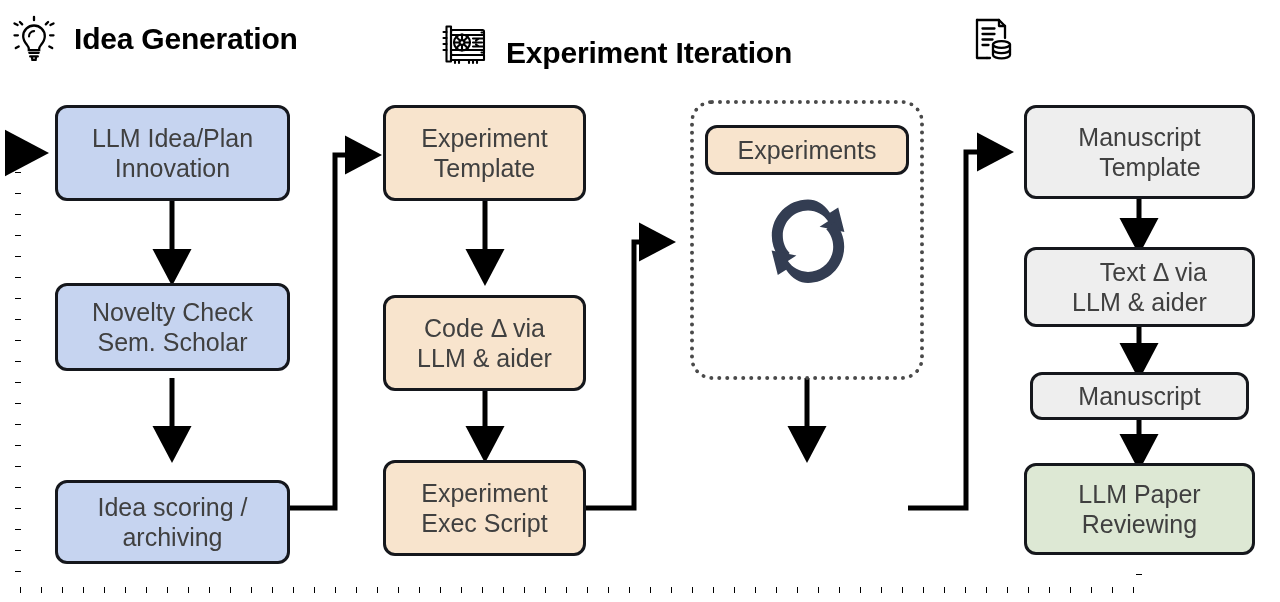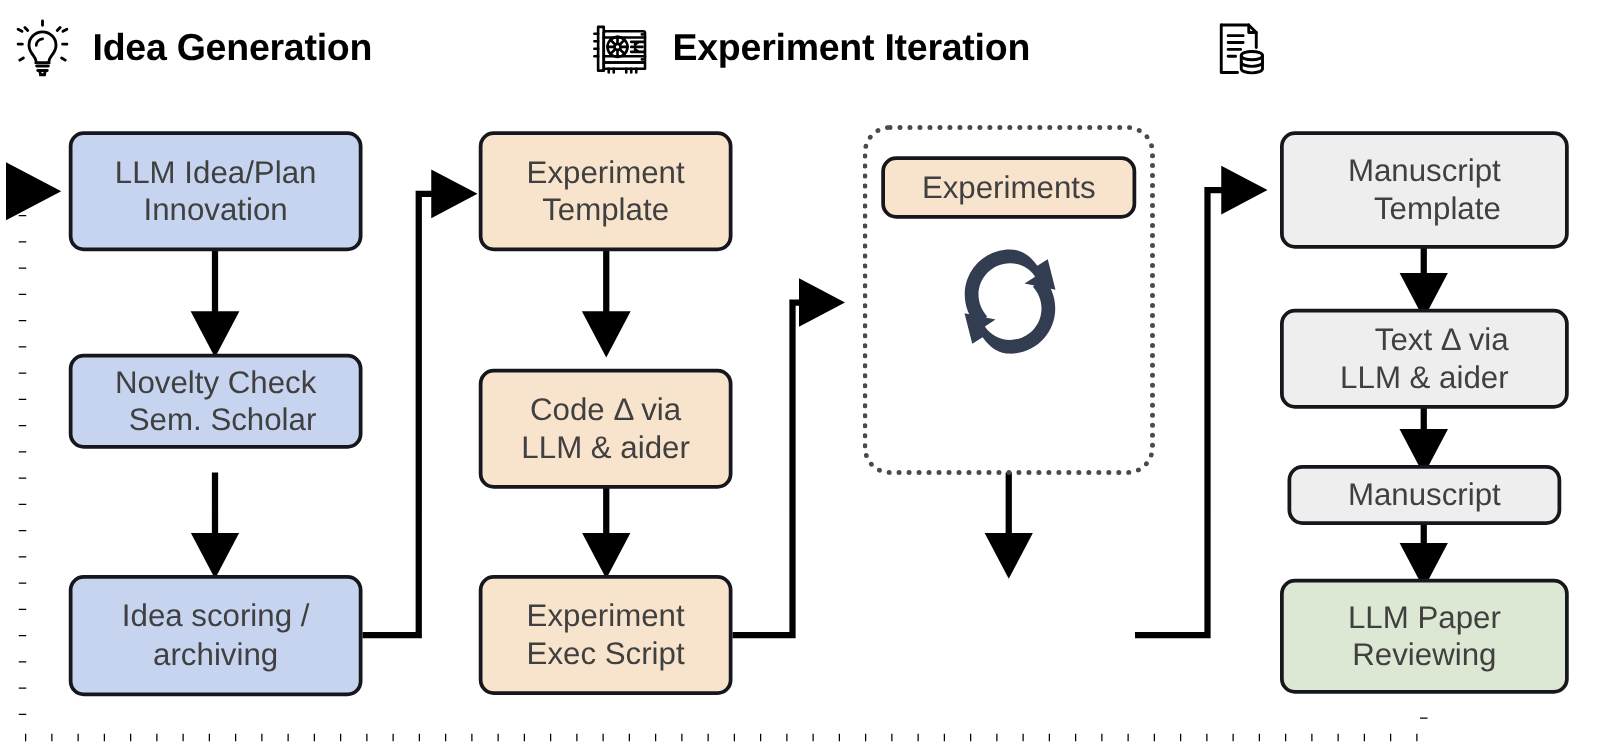--- a/index.html
+++ b/index.html
@@ -144,21 +144,21 @@
           <path d="M26 12.5c-6.0 0-10.8 4.8-10.8 10.7 0 4.0 2.1 6.6 3.7 8.6 1.1 1.4 1.9 2.4 1.9 3.9v1.4h10.4v-1.4c0-1.5 0.8-2.5 1.9-3.9 1.6-2.0 3.7-4.6 3.7-8.6C36.8 17.3 32 12.5 26 12.5z"></path>
           <path d="M21.3 39.8h9.4M22.2 43.4h7.6M23.8 43.4l0.6 3.4h3.2l0.6-3.4"></path>
           <path d="M26 7.2v-3.4M14.2 11.4l-2.3-2.4M37.8 11.4l2.3-2.4M9.9 22.3H6.5M45.5 22.3h-3.4M10.7 33.4l-2.9 1.7M41.3 33.4l2.9 1.7M9.6 12.0l-3.1-1.6M42.4 12.0l3.1-1.6"></path>
           <path d="M21.0 23.4c0-2.9 2.3-5.2 5.1-5.3" stroke-width="2.1"></path>
         </g>
       </svg>
     </span>
     <span class="hdr-label">Idea Generation</span>
   </div>
 
-  <div class="hdr" style="left:472px;">
+  <div class="hdr" style="left:440px;align-items:flex-end;">
     <span class="hdr-icon">
       <svg viewBox="0 0 52 52" width="52" height="52">
         <g fill="none" stroke="#000" stroke-width="2.1" stroke-linejoin="round" stroke-linecap="round">
           <rect x="11" y="12" width="33" height="25" rx="1.5"></rect>
           <path d="M11 17h33M11 32h33"></path>
           <path d="M6.5 8.5h4.5v35H6.5z"></path>
           <path d="M3.5 14h3M3.5 20h3M3.5 26h3M3.5 32h3"></path>
           <circle cx="22" cy="24.5" r="8"></circle>
           <circle cx="22" cy="24.5" r="2.4"></circle>
           <path d="M22 16.5v5M22 27.5v5M14 24.5h5M25 24.5h5M16.4 18.9l3.5 3.5M24.1 26.6l3.5 3.5M27.6 18.9l-3.5 3.5M19.9 26.6l-3.5 3.5"></path>
@@ -185,24 +185,24 @@
           <path d="M25 31.5v10.5c0 1.8 3.8 3.3 8.5 3.3s8.5-1.5 8.5-3.3V31.5"></path>
           <path d="M25 36.8c0 1.8 3.8 3.3 8.5 3.3s8.5-1.5 8.5-3.3"></path>
         </g>
       </svg>
     </span>
   </div>
 
   <div class="node node-blue" style="left:55px; top:105px; width:235px; height:96px;">LLM Idea/Plan
 Innovation</div>
 
-  <div class="node node-blue" style="left:55px; top:283px; width:235px; height:76px;text-align:right;">Novelty Check
+  <div class="node node-blue" style="left:55px; top:283px; width:235px; height:88px;">Novelty Check
 Sem. Scholar</div>
 
-  <div class="node node-blue" style="left:55px; top:460px; width:235px; height:97px;">Idea scoring /
+  <div class="node node-blue" style="left:55px; top:480px; width:235px; height:84px;">Idea scoring /
 archiving</div>
 
   <div class="node node-orange" style="left:383px; top:105px; width:203px; height:96px;">Experiment
 Template</div>
 
   <div class="node node-orange" style="left:383px; top:283px; width:203px; height:96px;margin-top:12px;">Code Δ via
 LLM &amp; aider</div>
 
   <div class="node node-orange" style="left:383px; top:460px; width:203px; height:96px;">Experiment
 Exec Script</div>

